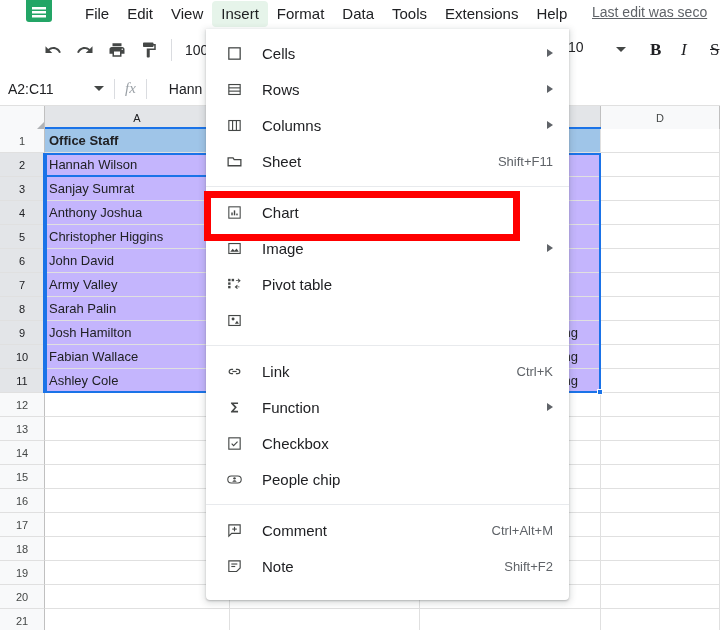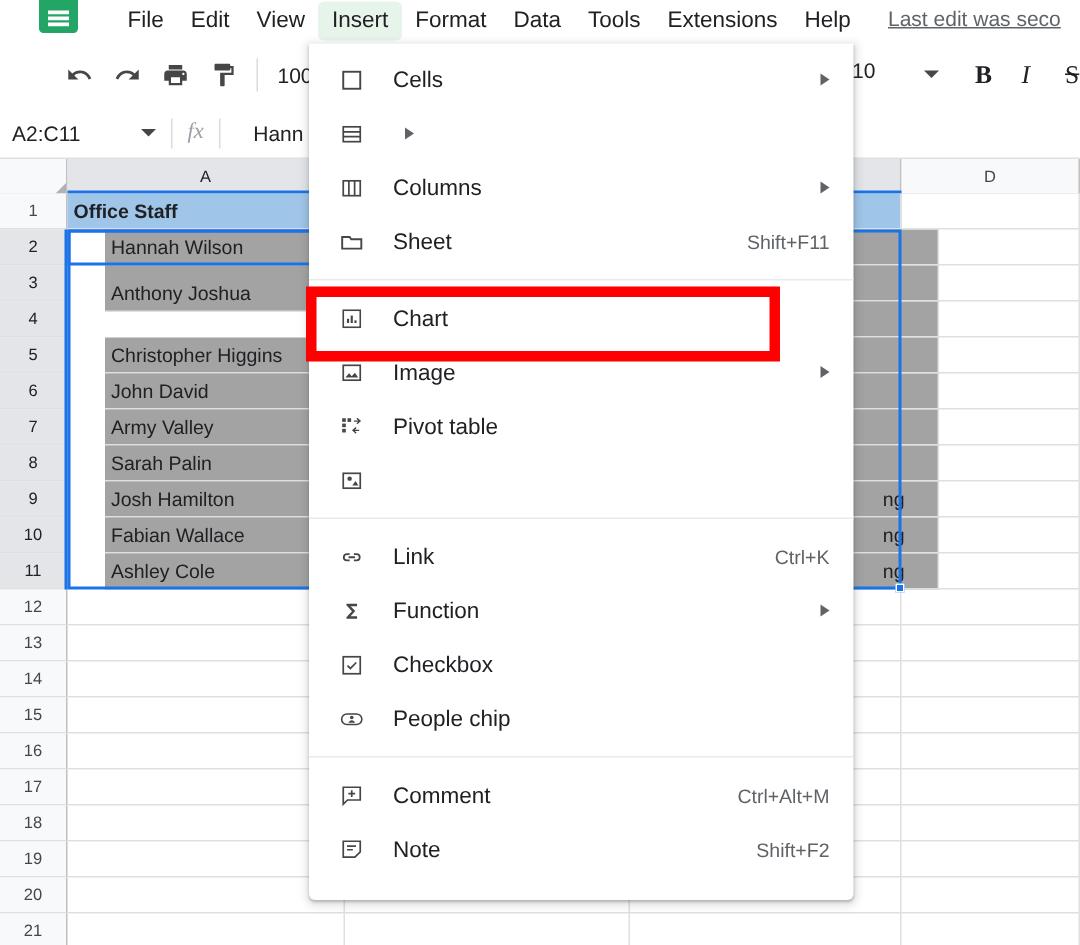--- a/index.html
+++ b/index.html
@@ -154,21 +154,21 @@
   .rowhead-stripe { position: absolute; left: 43px; width: 2px; background: #1a73e8; }
 
   .cell {
     position: absolute; height: 24px;
     border-bottom: 1px solid #e0e0e0;
     border-right: 1px solid #e0e0e0;
     font-size: 13px; color: #202124;
     display: flex; align-items: center;
     padding-left: 4px; overflow: hidden; white-space: nowrap;
   }
-  .cell.selA { background: #a3a3a3; margin-left: 25px; }
+  .cell.selA { background: #c4b5fd; }
   .cell.hdr { background: #9fc5e8; font-weight: bold; }
   .cell.hdrC { background: #9fc5e8; }
   .selbox {
     position: absolute; border: 2px solid #1a73e8; pointer-events: none;
   }
   .sel-anchor {
     position: absolute; width: 6px; height: 6px;
     background: #1a73e8; border: 1px solid #fff;
   }
   .active-cell-border {
@@ -315,21 +315,21 @@
     <div id="cells">
         <div class="cell hdr" style="left: 45px; width: 185px; top: 23px;">Office Staff</div>
         <div class="cell hdr" style="left: 230px; width: 190px; top: 23px;"></div>
         <div class="cell hdrC" style="left: 420px; width: 181px; top: 23px; justify-content: flex-end; padding-right: 22px;"></div>
         <div class="cell selA" style="left: 45px; width: 185px; top: 47px;">Hannah Wilson</div>
         <div class="cell selA" style="left: 230px; width: 190px; top: 47px;"></div>
         <div class="cell selA" style="left: 420px; width: 181px; top: 47px; justify-content: flex-end; padding-right: 22px;"></div>
         <div class="cell selA" style="left: 45px; width: 185px; top: 71px;">Sanjay Sumrat</div>
         <div class="cell selA" style="left: 230px; width: 190px; top: 71px;"></div>
         <div class="cell selA" style="left: 420px; width: 181px; top: 71px; justify-content: flex-end; padding-right: 22px;"></div>
-        <div class="cell selA" style="left: 45px; width: 185px; top: 78px;">Anthony Joshua</div>
+        <div class="cell selA" style="left: 45px; width: 185px; top: 95px;">Anthony Joshua</div>
         <div class="cell selA" style="left: 230px; width: 190px; top: 95px;"></div>
         <div class="cell selA" style="left: 420px; width: 181px; top: 95px; justify-content: flex-end; padding-right: 22px;"></div>
         <div class="cell selA" style="left: 45px; width: 185px; top: 119px;">Christopher Higgins</div>
         <div class="cell selA" style="left: 230px; width: 190px; top: 119px;"></div>
         <div class="cell selA" style="left: 420px; width: 181px; top: 119px; justify-content: flex-end; padding-right: 22px;"></div>
         <div class="cell selA" style="left: 45px; width: 185px; top: 143px;">John David</div>
         <div class="cell selA" style="left: 230px; width: 190px; top: 143px;"></div>
         <div class="cell selA" style="left: 420px; width: 181px; top: 143px; justify-content: flex-end; padding-right: 22px;"></div>
         <div class="cell selA" style="left: 45px; width: 185px; top: 167px;">Army Valley</div>
         <div class="cell selA" style="left: 230px; width: 190px; top: 167px;"></div>
@@ -415,20 +415,21 @@
           <span class="mi-arrow"></span>
         </div>
         <div class="mi">
           <span class="mi-ico">
             <svg width="17" height="17" viewBox="0 0 24 24" fill="none" stroke="currentColor" stroke-width="1.6">
               <rect x="4" y="5" width="16" height="14"></rect>
               <line x1="4" y1="9.7" x2="20" y2="9.7"></line>
               <line x1="4" y1="14.3" x2="20" y2="14.3"></line>
             </svg>
           </span>
+          <span class="mi-label">Rows</span>
           <span class="mi-arrow"></span>
         </div>
         <div class="mi">
           <span class="mi-ico">
             <svg width="17" height="17" viewBox="0 0 24 24" fill="none" stroke="currentColor" stroke-width="1.6">
               <rect x="4" y="5" width="16" height="14"></rect>
               <line x1="9.3" y1="5" x2="9.3" y2="19"></line>
               <line x1="14.7" y1="5" x2="14.7" y2="19"></line>
             </svg>
           </span>

